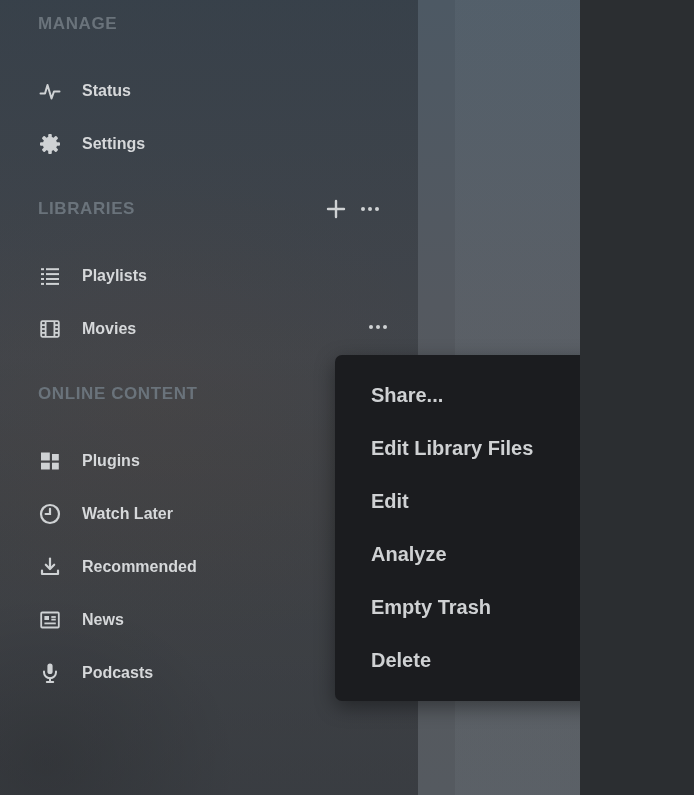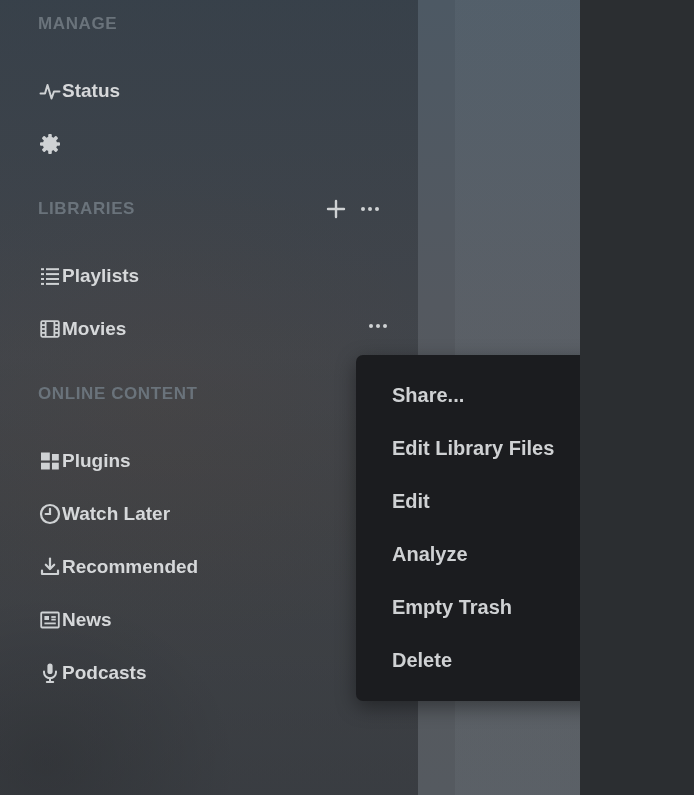--- a/index.html
+++ b/index.html
@@ -27,32 +27,32 @@
     display:flex;align-items:center;justify-content:space-between;
     height:34px;padding:0 36px 0 38px;
     font-size:17px;font-weight:700;letter-spacing:0.6px;
     color:#6a737b;
   }
   .section{margin-top:22px;}
   .section.first{margin-top:0;}
   .items{margin-top:23px;}
   .item{
     display:flex;align-items:center;
-    height:53px;padding:0 28px 0 38px;
-    font-size:19px;font-weight:600;color:#d6d8da;
+    height:53px;padding:0 28px 0 38px;gap:20px;
+    font-size:16px;font-weight:600;color:#d6d8da;
     cursor:pointer;
   }
   .item .label{flex:1;}
   .icon{width:24px;height:24px;flex:0 0 24px;display:inline-block;}
   .icon svg{display:block;width:24px;height:24px;}
   .hdr-actions{display:flex;align-items:center;gap:10px;}
   .hdr-actions .icon, .row-action .icon{color:#cfd2d4;}
   
   .context-menu{
-    position:absolute;left:356px;top:355px;width:318px;
+    position:absolute;left:335px;top:355px;width:318px;
     background:#1b1c1f;border-radius:7px;
     box-shadow:0 6px 20px rgba(0,0,0,0.40);
     padding:14px 0;box-sizing:border-box;
   }
   .menu-item{
     height:53px;display:flex;align-items:center;
     padding:0 24px 0 36px;
     font-size:20px;font-weight:600;color:#cfd1d3;
     cursor:pointer;white-space:nowrap;
   }
@@ -82,20 +82,21 @@
             <svg viewBox="0 0 24 24" fill="#cfd2d4">
               <g fill="#cfd2d4">
                 <rect x="10.2" y="2" width="3.6" height="20" rx="1"></rect>
                 <rect x="10.2" y="2" width="3.6" height="20" rx="1" transform="rotate(45 12 12)"></rect>
                 <rect x="10.2" y="2" width="3.6" height="20" rx="1" transform="rotate(90 12 12)"></rect>
                 <rect x="10.2" y="2" width="3.6" height="20" rx="1" transform="rotate(135 12 12)"></rect>
               </g>
               <path fill-rule="evenodd" d="M12 4.8a7.2 7.2 0 1 0 0 14.4 7.2 7.2 0 0 0 0-14.4zm0 4.2a3 3 0 1 1 0 6 3 3 0 0 1 0-6z"></path>
             </svg>
           </span>
+          <span class="label">Settings</span>
         </div>
       </div>
     </div>
 
     <div class="section">
       <div class="section-header">
         <span>LIBRARIES</span>
         <span class="hdr-actions">
           <span class="icon">
             <svg viewBox="0 0 24 24" fill="none" stroke="#cfd2d4" stroke-width="2.4" stroke-linecap="round">

